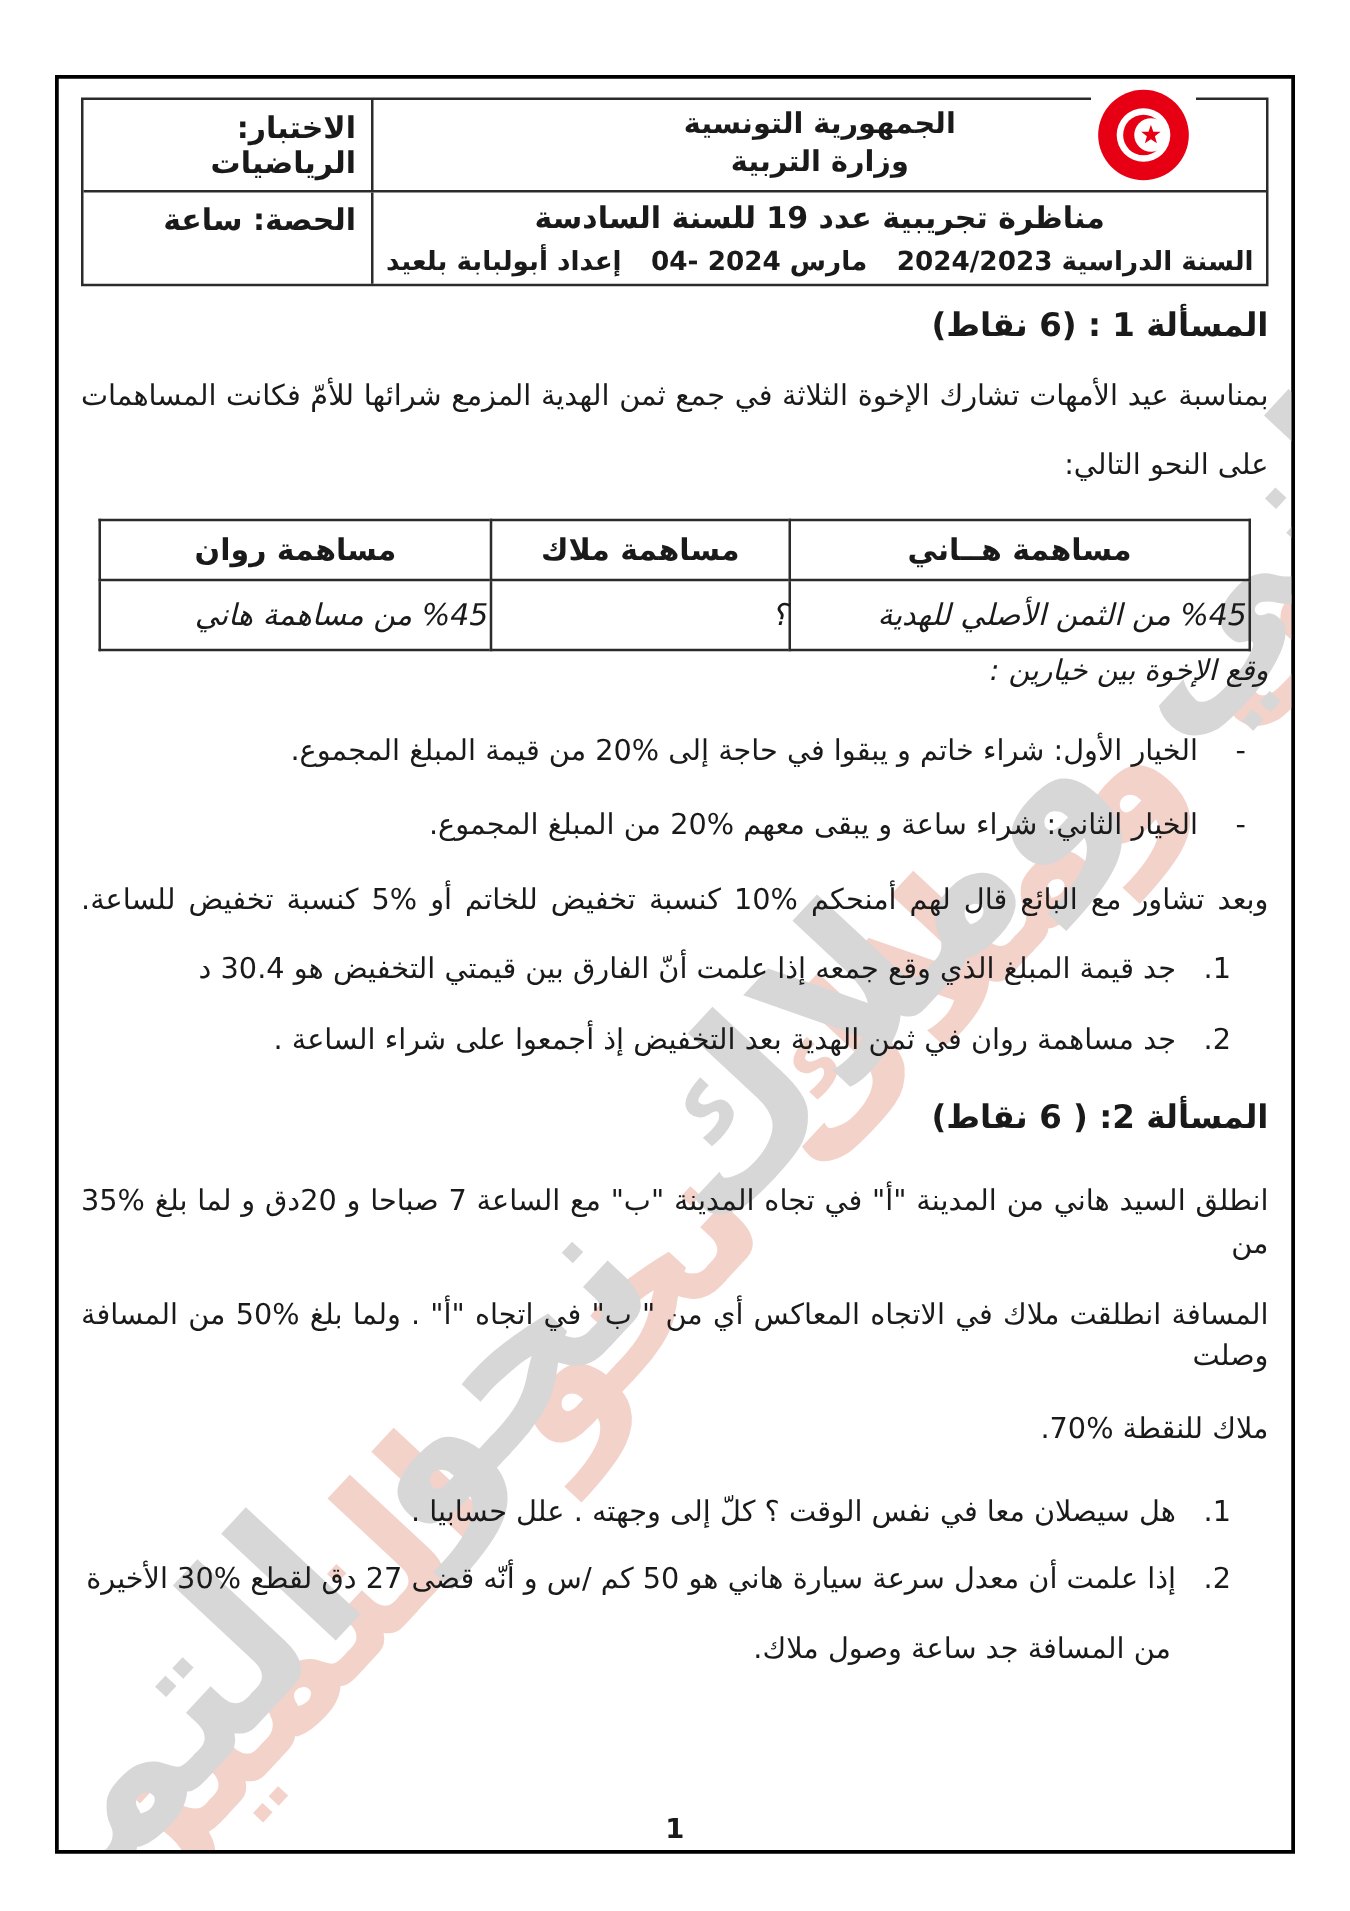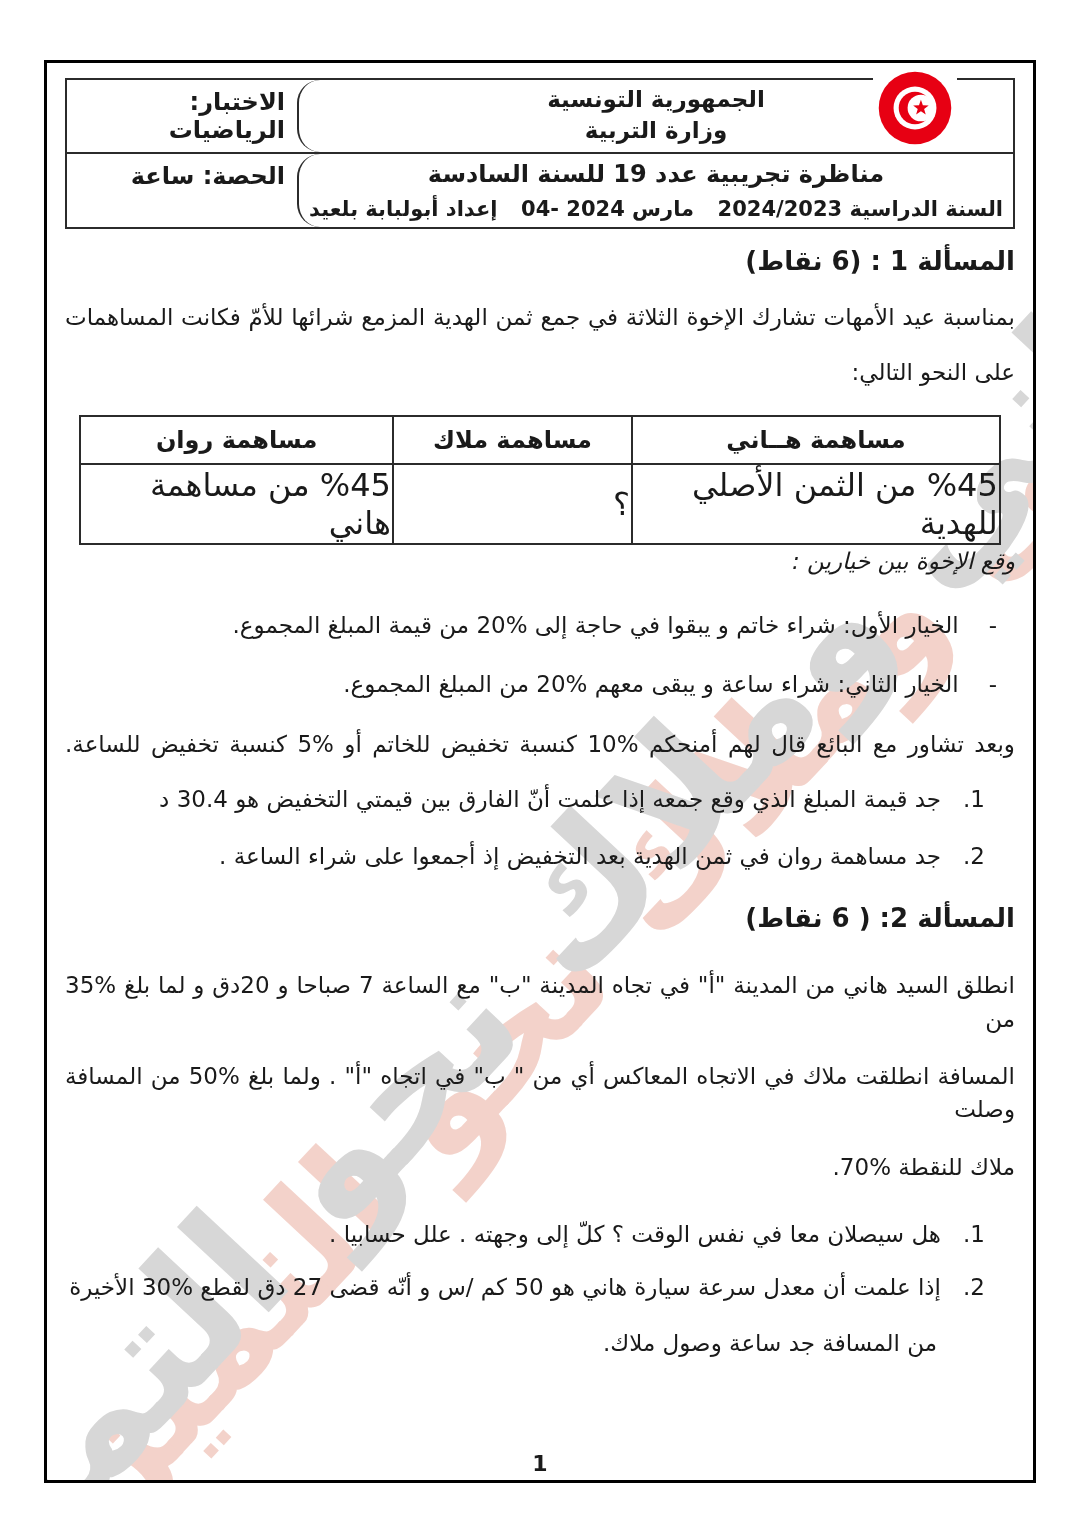--- a/index.html
+++ b/index.html
@@ -16,38 +16,38 @@
     position:absolute;white-space:nowrap;font-weight:bold;text-align:center;
     pointer-events:none;line-height:1;user-select:none;
   }
   .wm-pink{top:730px;left:-190px;width:1600px;font-size:150px;color:#f3d2ca;transform:rotate(-47deg);}
   .wm-gray{top:700px;left:-220px;width:1600px;font-size:165px;color:#d7d7d7;transform:rotate(-47deg);}
   .content{position:relative;padding:0 18px;z-index:2;}
   
   .hdr{border:2px solid #2b2b2b;margin-top:15px;position:relative;background:transparent;}
   .hdr-row{display:flex;}
   .hdr-row.r1{border-bottom:2px solid #2b2b2b;}
-  .cell-main{flex:1;border-left:2px solid #2b2b2b;padding:4px 8px;border-radius:23px;}
+  .cell-main{flex:1;border-left:2px solid #2b2b2b;padding:4px 8px;}
   .cell-side{width:206px;padding:8px 12px;font-weight:bold;font-size:24px;}
   .rep-line{ text-align:center;font-weight:bold;font-size:23px;line-height:1.35;}
   .exam-title{text-align:center;font-weight:bold;font-size:24px;margin-top:2px;}
   .meta-line{display:flex;justify-content:space-between;align-items:baseline;font-weight:bold;font-size:21px;margin-top:9px;padding:0 2px 2px 2px;}
   .meta-date{direction:ltr;unicode-bidi:isolate;}
   .flag{
     position:absolute;left:806px;top:-12px;width:84px;height:80px;background:#fff;
     display:flex;align-items:center;justify-content:center;z-index:3;
   }
   
   .ph{font-weight:bold;font-size:26px;line-height:1.3;}
   .ln{font-size:23px;line-height:1.45;}
   .fill{text-align:justify;text-align-last:justify;}
   .ctable{border-collapse:collapse;width:97%;margin:26px auto 0 auto;}
   .ctable th,.ctable td{border:2px solid #2b2b2b;vertical-align:middle;}
   .ctable th{font-weight:bold;font-size:24px;height:44px;}
-  .ctable td{font-size:32px;height:52px;}
+  .ctable td{font-size:24px;height:52px;font-style:italic;}
   .col-hani{width:40%;}.col-malak{width:26%;}.col-rawan{width:34%;}
   .bullet-line{display:flex;gap:30px;padding-right:18px;}
   .dash{flex:0 0 auto;}
   .num-line{display:flex;gap:14px;padding-right:30px;}
   .num{flex:0 0 auto;min-width:30px;}
   .cont{padding-right:78px;}
   .pagenum{
     position:absolute;bottom:4px;left:0;right:0;text-align:center;
     font-weight:bold;font-size:22px;z-index:2;
   }

